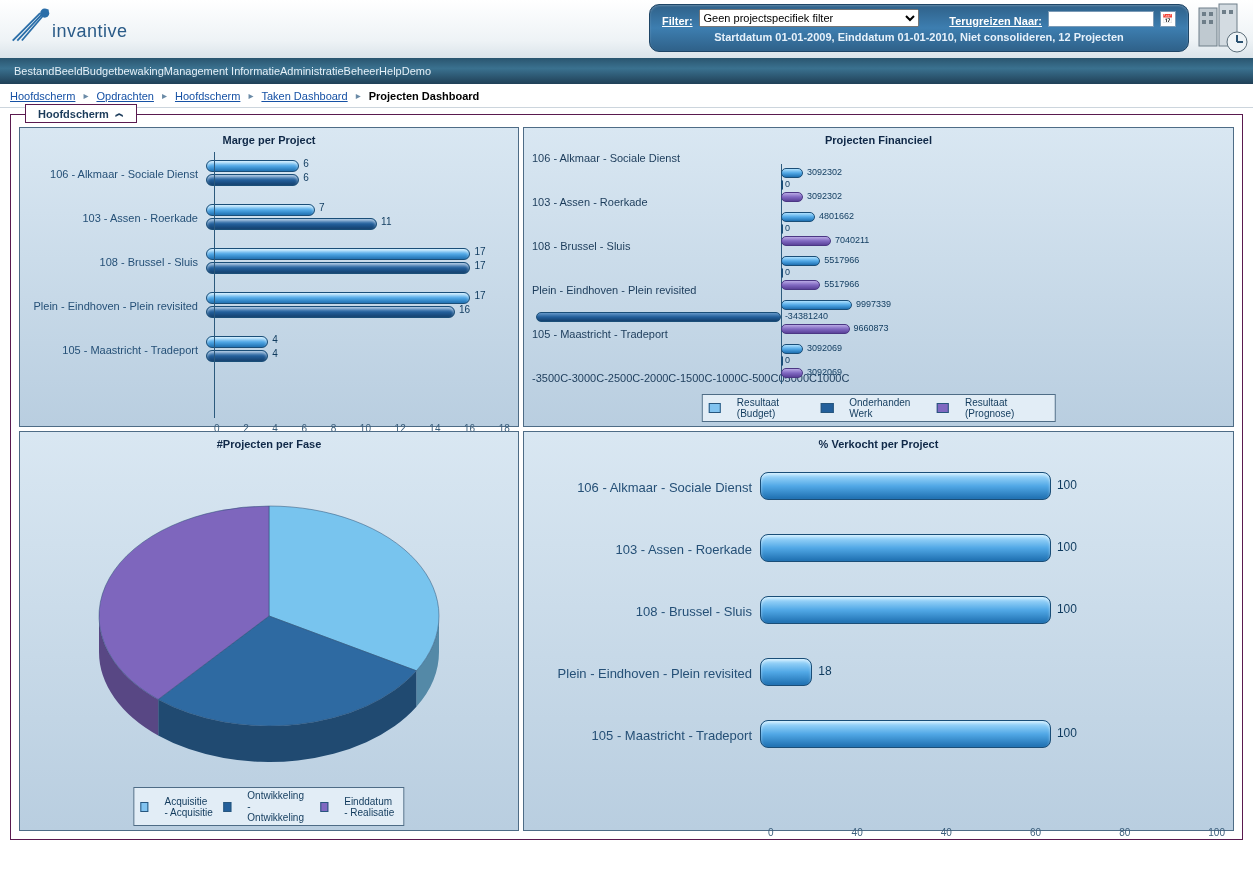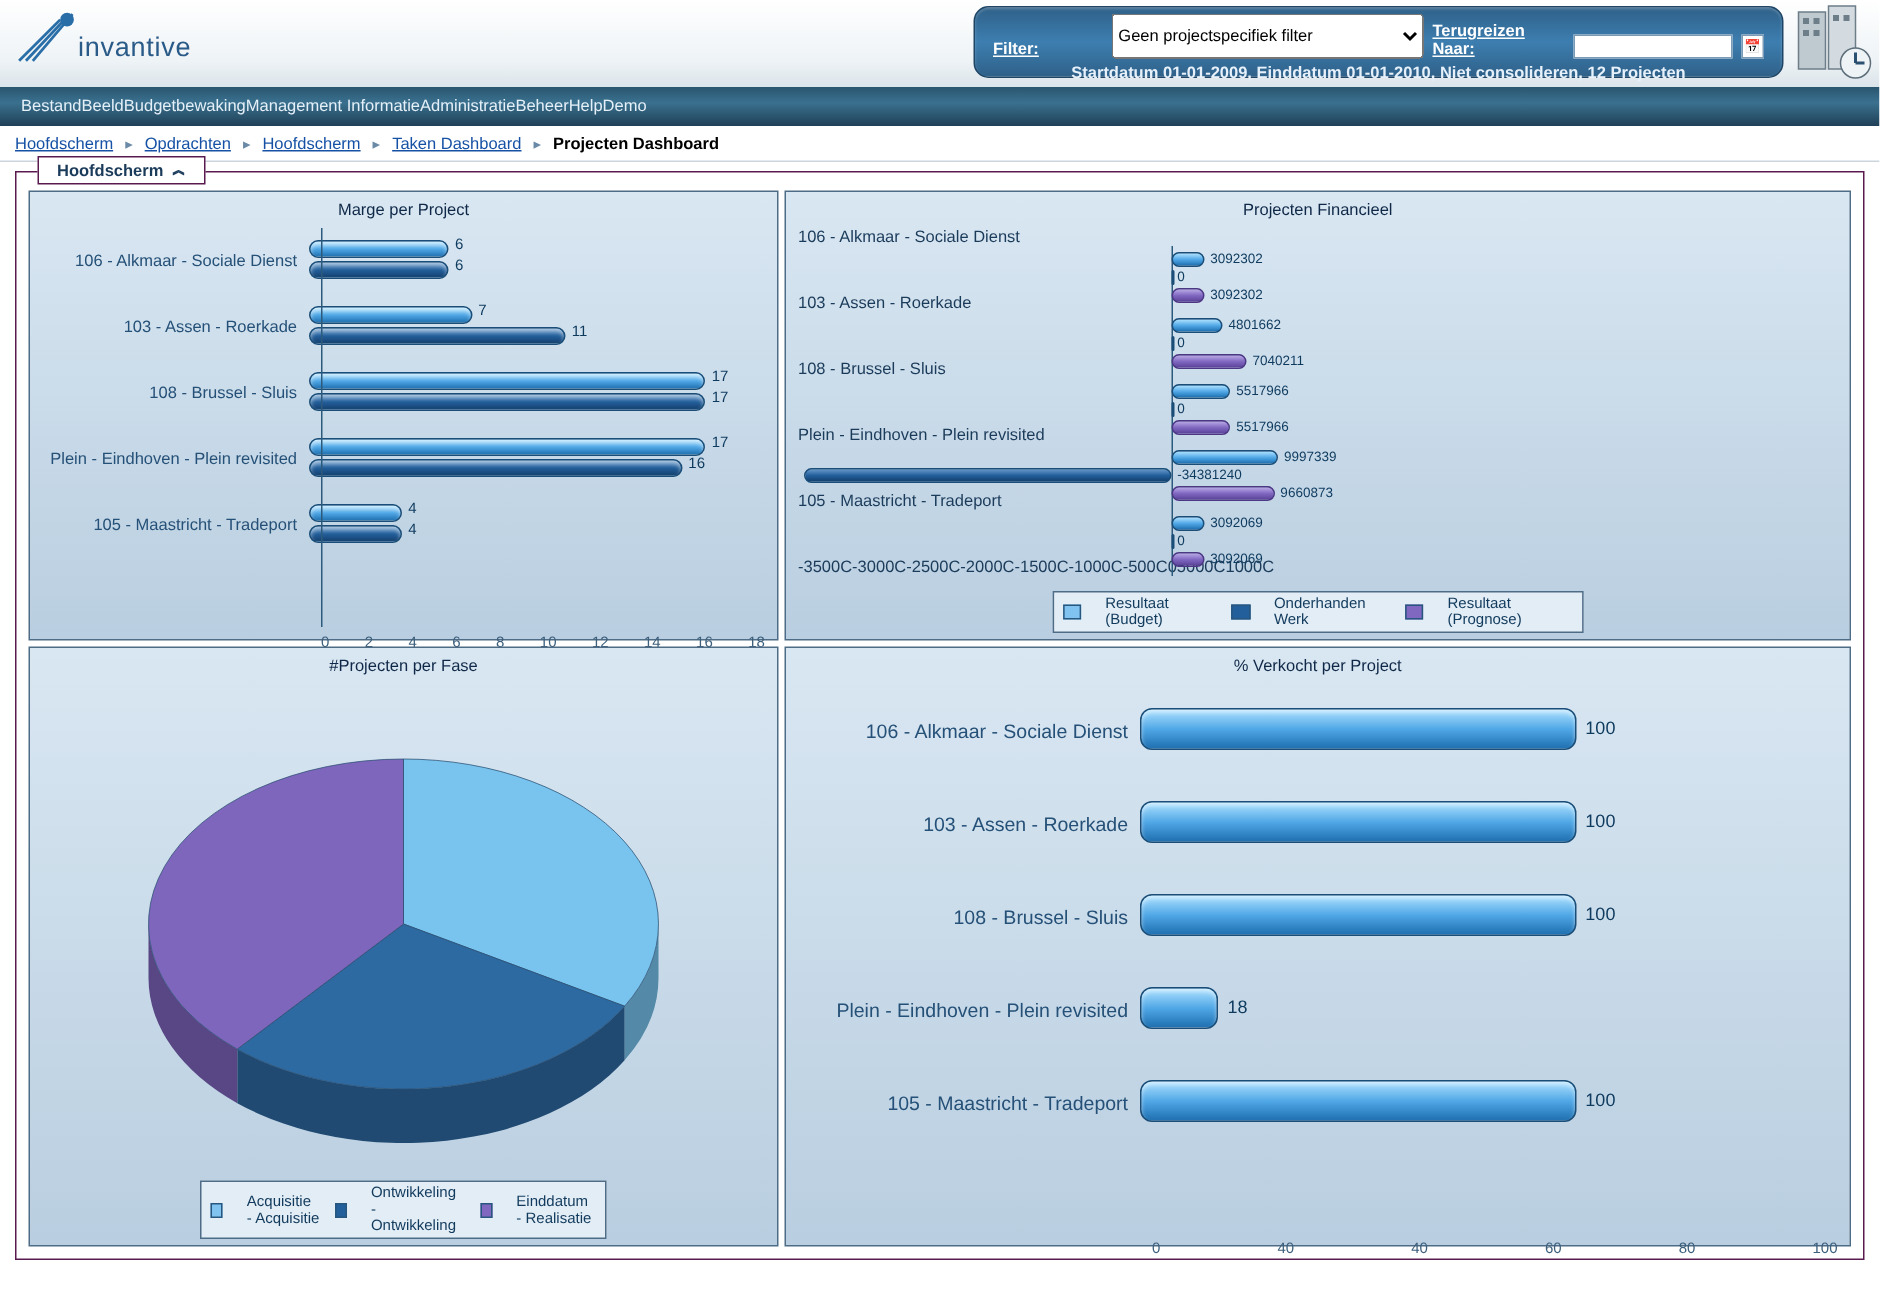--- a/index.html
+++ b/index.html
@@ -11,21 +11,21 @@
   .logo { position:absolute; left:8px; top:4px; display:flex; align-items:center; }
   .logo-icon svg { width:46px; height:42px; }
   .logo-text { font-size:18px; color:#2a5b88; letter-spacing:0.5px; font-weight:normal; margin-left:-2px; margin-top:10px;}
 
   .filter-bar { position:absolute; right:64px; top:4px; height:48px; width:540px;
     background:linear-gradient(to bottom,#2f6189 0%,#3d7eb0 50%,#2f6189 100%);
     border-radius:10px; border:1px solid #1e4566; box-shadow:inset 0 1px 2px rgba(255,255,255,0.25);
     color:#fff; padding:4px 12px; font-weight:bold;}
   .filter-row1 { display:flex; align-items:flex-end; gap:6px; }
   .filter-row1 label { text-decoration:underline; }
-  .filter-select { width:220px; height:30px; font-size:11px;margin-left:42px; }
+  .filter-select { width:220px; height:18px; font-size:11px; }
   .filter-row1 .travel { margin-left:auto; }
   .travel-input { width:106px; height:16px; border:1px solid #7a9ab6; background:#fff; }
   .cal-icon { width:16px; height:16px; display:inline-flex; align-items:center; justify-content:center; background:#fff; border:1px solid #7a9ab6; font-size:9px; color:#c33; }
   .filter-row2 { text-align:center; margin-top:4px; font-size:11px; color:#e6f1fb; font-weight:bold;}
 
   .corner-widget { position:absolute; right:2px; top:2px; width:56px; height:52px; }
   .corner-widget svg { width:100%; height:100%; }
 
   
   .menubar { height:26px; background:linear-gradient(to bottom,#2a556f 0%,#3a718f 40%,#204057 100%);
@@ -38,21 +38,21 @@
   .breadcrumb .sep { color:#6a8aa6; font-size:10px; }
   .breadcrumb .current { color:#000; font-weight:bold; }
 
   
   .tab-wrap { margin:6px 10px 10px 10px; border:1px solid #5a1a4f; position:relative; }
   .tab-chip { position:absolute; top:-11px; left:14px; background:#fff; border:1px solid #5a1a4f; padding:2px 12px; font-weight:bold; display:flex; gap:6px; align-items:center;}
   .tab-chip .chev { font-size:9px; }
   .grid { display:grid; grid-template-columns: 500px 1fr; grid-template-rows: 300px 400px; gap:4px; padding:12px 8px 8px 8px; }
 
   .panel { border:1px solid #4e6c86; background:linear-gradient(to bottom,#d9e7f2,#b9cee0); position:relative; }
-  .panel-title { position:absolute; width:100%; text-align:center; top:6px; font-weight:normal; color:#0f2847; font-size:11px; }
+  .panel-title { position:absolute; width:100%; text-align:center; top:6px; font-weight:bold; color:#0f2847; font-size:11px; }
   .chart-area { position:absolute; inset:24px 8px 8px 8px; }
 
   
   .hbar-chart .row { display:flex; align-items:center; height:44px; }
   .hbar-chart .cat { width:178px; text-align:right; padding-right:8px; color:#255077; font-size:11px; }
   .hbar-chart .bars { flex:1; position:relative; height:100%; }
   .hbar-chart .bar { position:absolute; height:12px; border-radius:6px; border:1px solid #1a4e78;
     background:linear-gradient(to bottom,#aee1ff,#51a8e6,#1e6fb0); box-shadow:inset 0 2px 3px rgba(255,255,255,0.5); }
   .hbar-chart .bar.dark { background:linear-gradient(to bottom,#6497c9,#235f9b,#13406e); }
   .hbar-chart .val { position:absolute; font-size:10px; color:#0e3a5e; }

